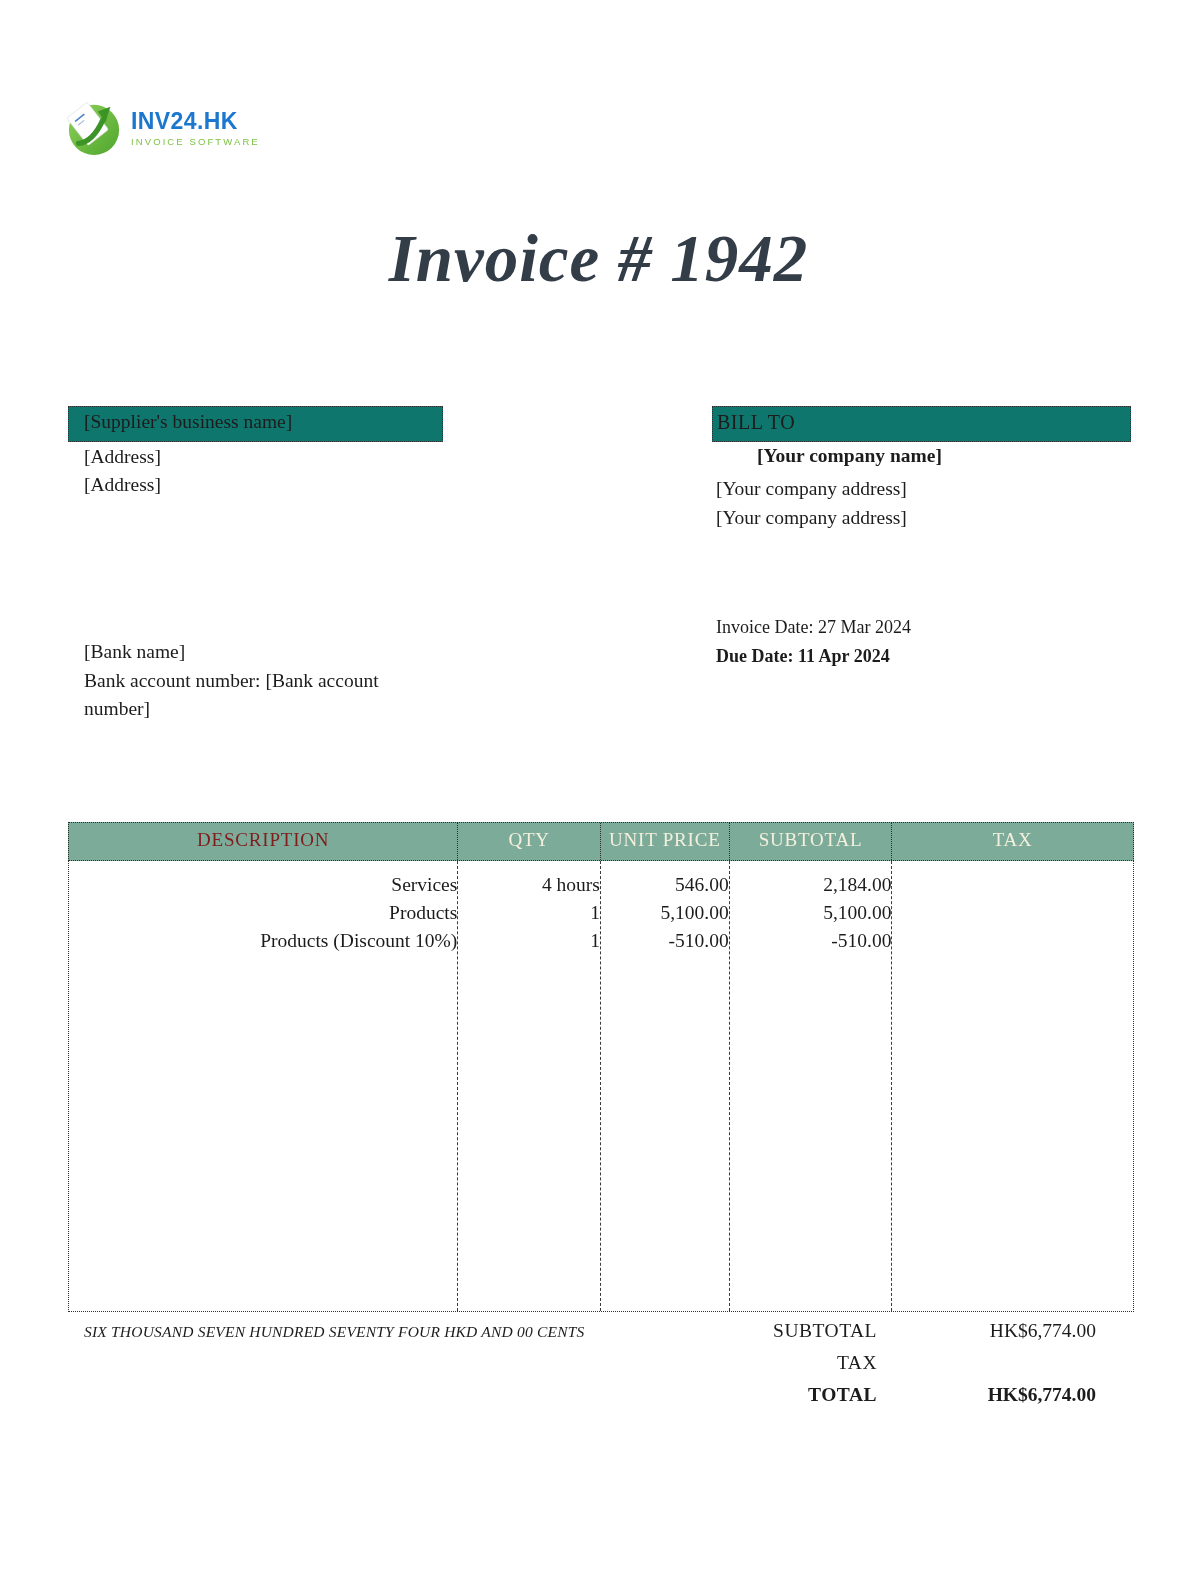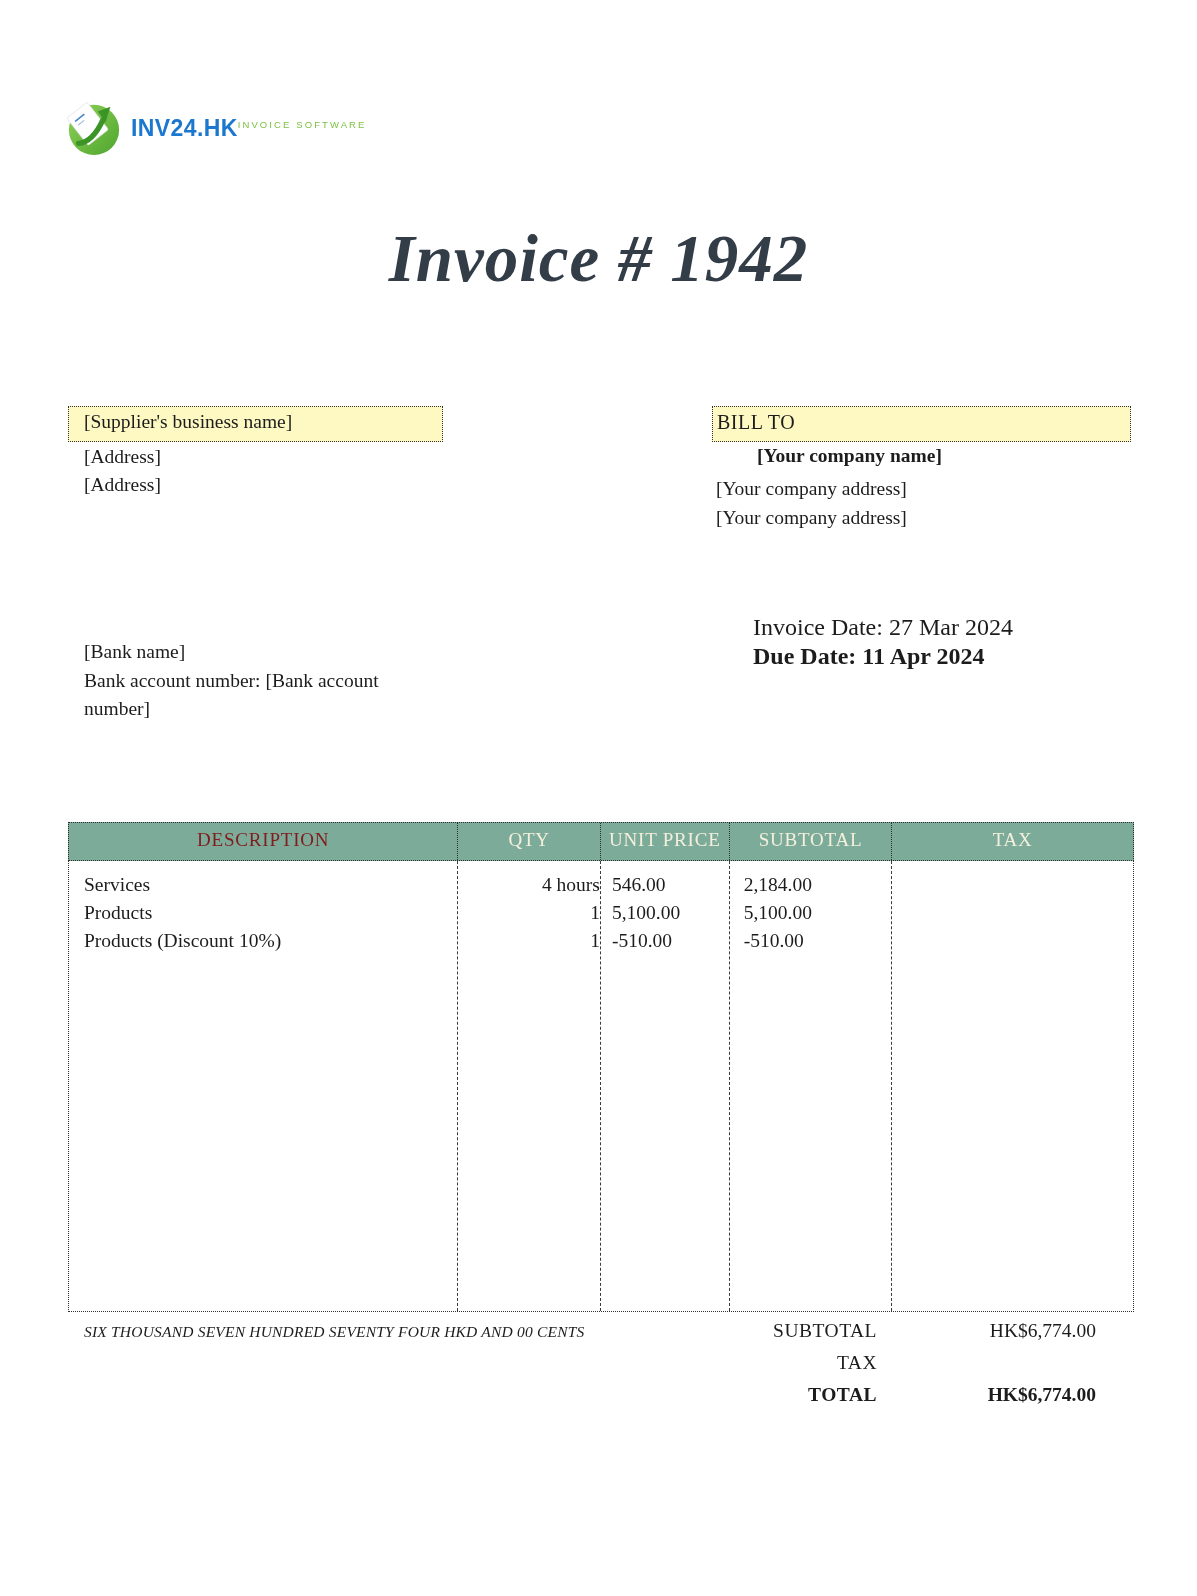--- a/index.html
+++ b/index.html
@@ -6,62 +6,62 @@
   .page {
     position:relative; width:1197px; height:1596px; margin:0 auto;
     background:#ffffff; overflow:hidden;
     font-family:"Liberation Serif", serif; color:#1c1c1c;
   }
   .abs { position:absolute; }
 
   
   .logo { left:66px; top:100px; display:flex; align-items:center; gap:9px; }
   .logo-icon { width:56px; height:56px; display:block; }
-  .logo-text { display:flex; flex-direction:row; justify-content:flex-end; }
+  .logo-text { display:flex; flex-direction:column; justify-content:flex-end; }
   .logo-brand { font-family:"Liberation Sans", sans-serif; font-weight:700; font-size:23px; letter-spacing:0.4px; line-height:24px; }
   .logo-tagline { font-family:"Liberation Sans", sans-serif; font-size:9.5px; letter-spacing:2.1px; margin-top:3px; }
 
   
   .title {
     left:0; top:220px; width:100%; text-align:center;
     font-style:italic; font-weight:700; font-size:67px; letter-spacing:1px;
     color:#333d48;
   }
 
   
-  .dotted-box { border:1.6px dotted #2f2f2f; box-sizing:border-box; background:#fef9c3; }
+  .dotted-box { border:1.6px dotted #2f2f2f; box-sizing:border-box; background:#0f766e; }
   .supplier-box { left:68px; top:406px; width:375px; height:36px; padding:4px 6px 0 15px; font-size:19.5px; }
   .billto-box   { left:712px; top:406px; width:419px; height:36px; padding:4px 6px 0 4px; font-size:20px; letter-spacing:0.5px; }
 
   .supplier-address { left:84px; top:443px; font-size:19.5px; line-height:28px; }
   .billto-company   { left:757px; top:445px; font-size:19.5px; font-weight:700; }
   .billto-address   { left:716px; top:475px; font-size:19.5px; line-height:28.5px; }
 
-  .dates { left:716px; top:613px; font-size:24px; line-height:28.5px;margin-left:37px; }
+  .dates { left:716px; top:613px; font-size:18px; line-height:28.5px; }
   .dates .due { font-weight:700; }
 
   .bank { left:84px; top:638px; width:335px; font-size:19.5px; line-height:28.5px; }
 
   
   .table-header {
     left:68px; top:822px; width:1066px; height:39px; display:flex;
     box-sizing:border-box; border:1.6px dotted #2f2f2f;
     font-size:19px; letter-spacing:0.8px;
   }
   .th { line-height:34px; text-align:center; box-sizing:border-box; }
   .th + .th { border-left:1.6px dotted #2f2f2f; }
 
   .table-body {
     left:68px; top:861px; width:1066px; height:451px; display:flex;
     box-sizing:border-box; border:1.6px dotted #2f2f2f; border-top:none;
     font-size:19.5px;
   }
   .col { box-sizing:border-box; padding-top:10px; }
   .col + .col { border-left:1.6px dashed #3a3a3a; }
-  .cell { line-height:27.8px; white-space:nowrap; }
+  .cell { line-height:27.8px; white-space:nowrap;text-align:right; }
 
   .w-desc { width:36.5%; } .w-qty { width:13.4%; } .w-unit { width:12.1%; }
   .w-sub  { width:15.3%; } .w-tax { width:22.7%; }
   .col-desc .cell { padding-left:15px; }
   .col-qty  .cell { text-align:right; }
   .col-unit .cell { padding-left:11px; }
   .col-sub  .cell { padding-left:14px; }
 
   
   .totals { left:713px; top:1320px; width:383px; }

